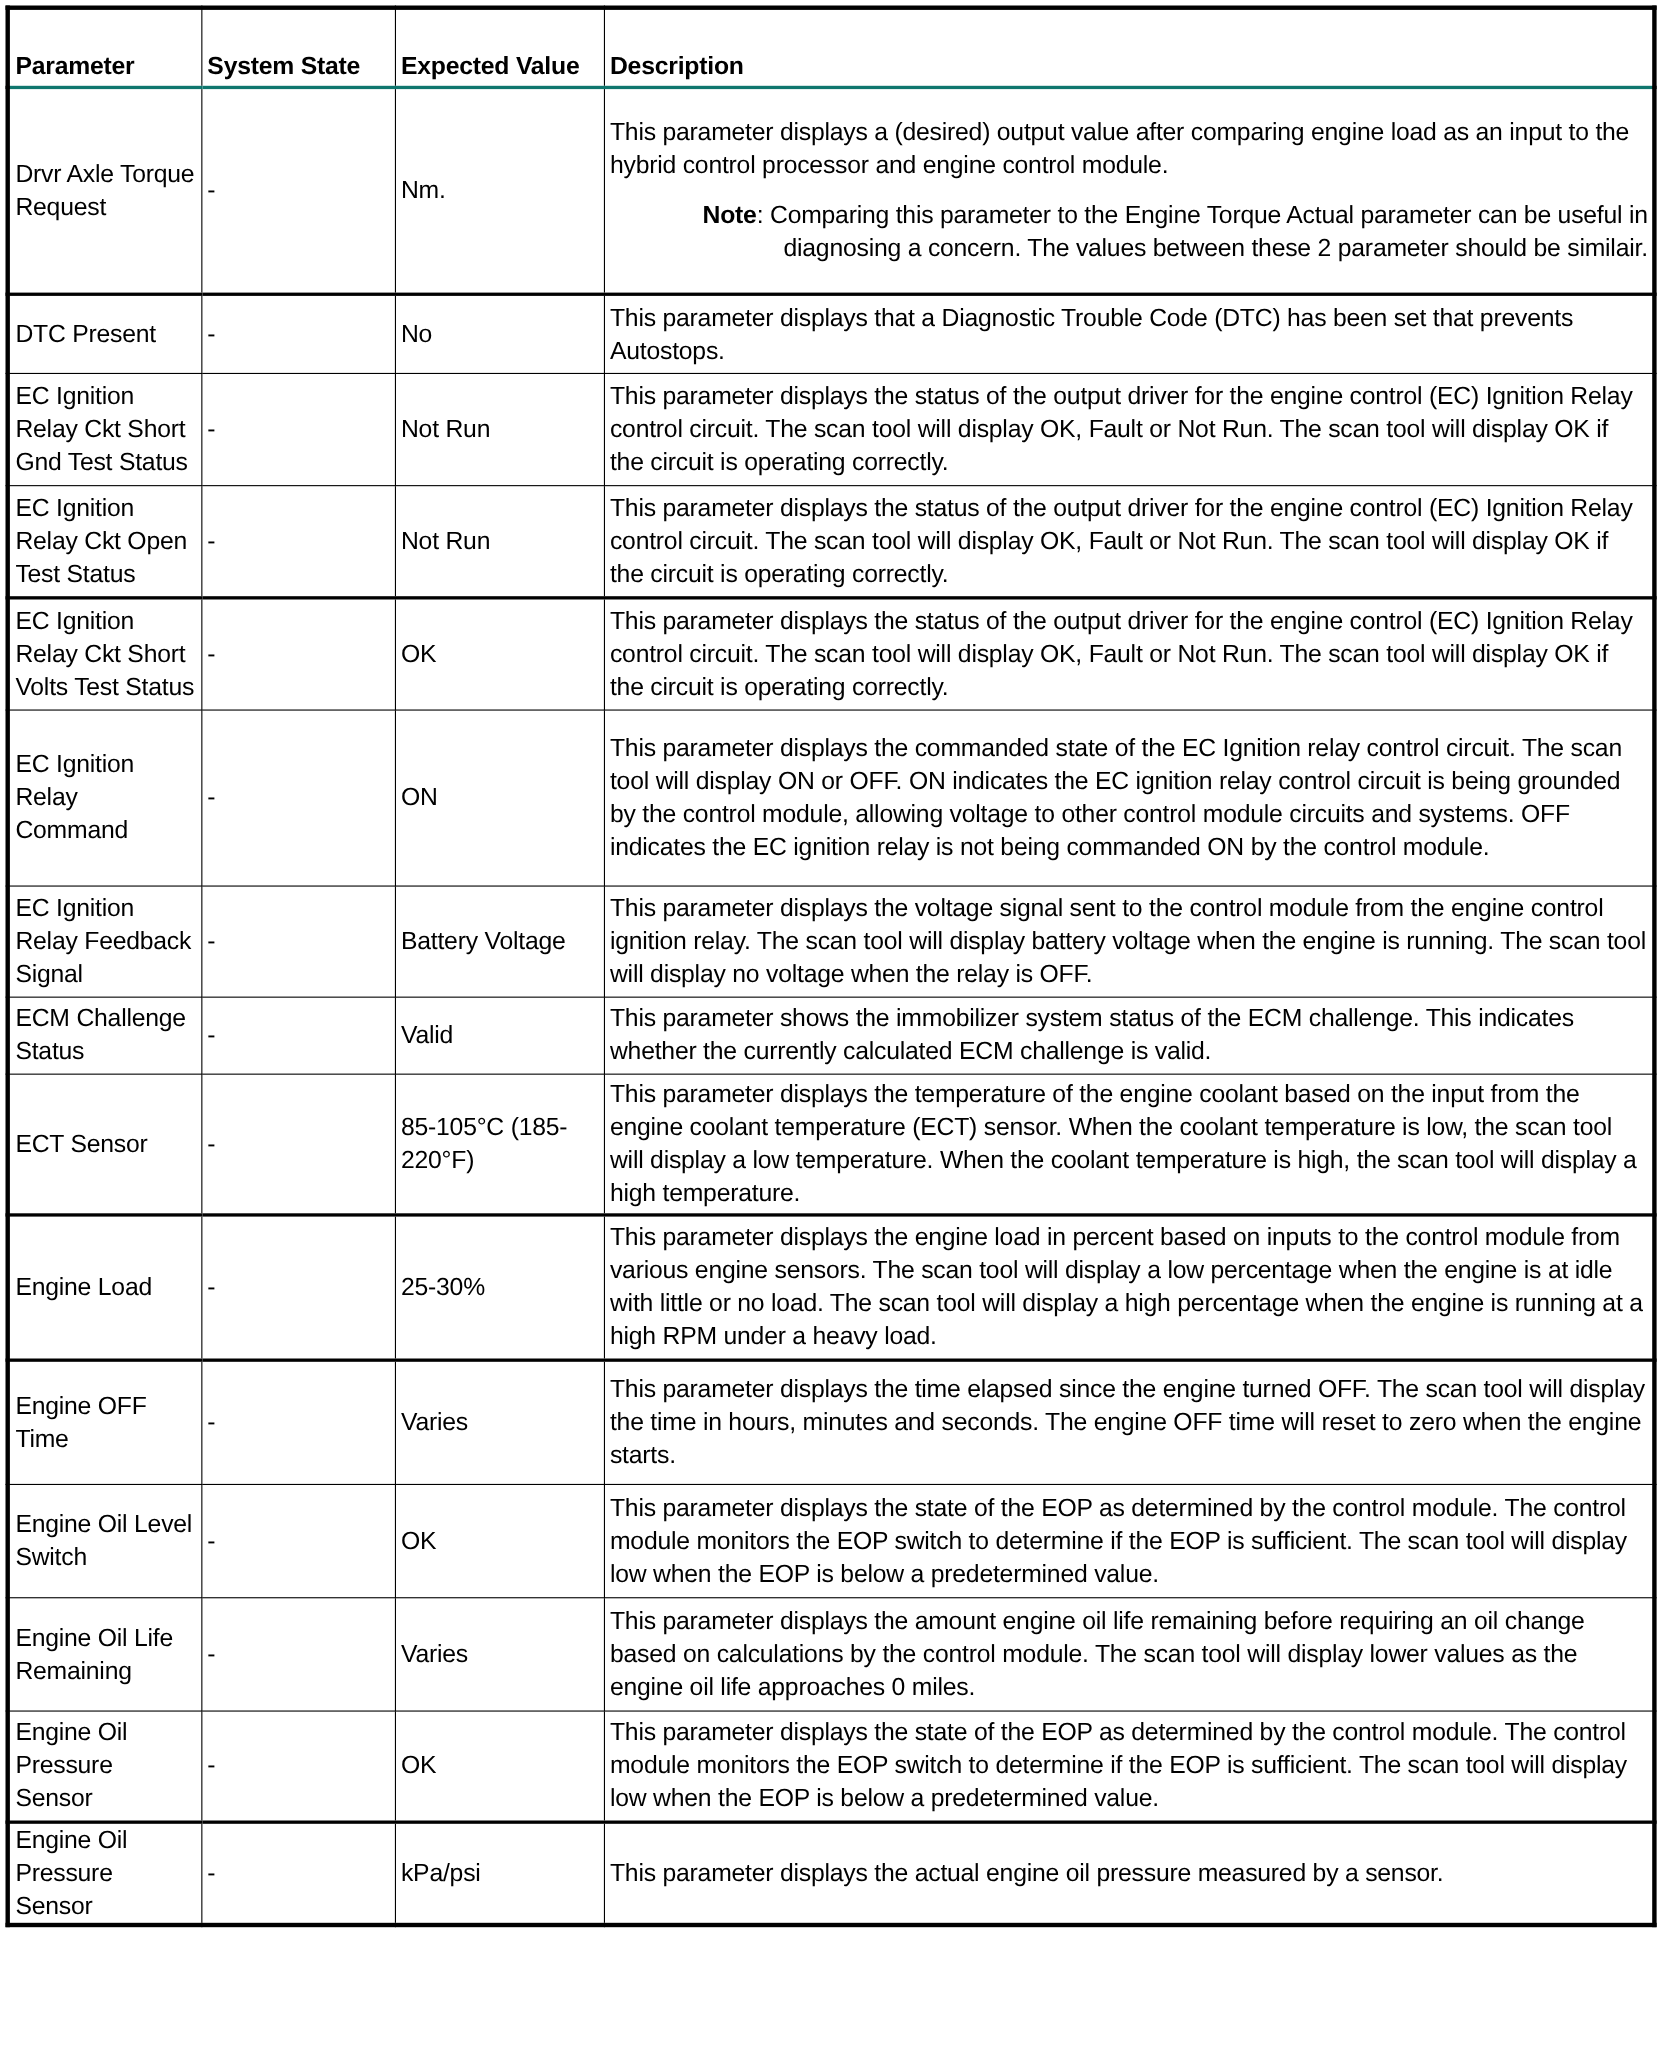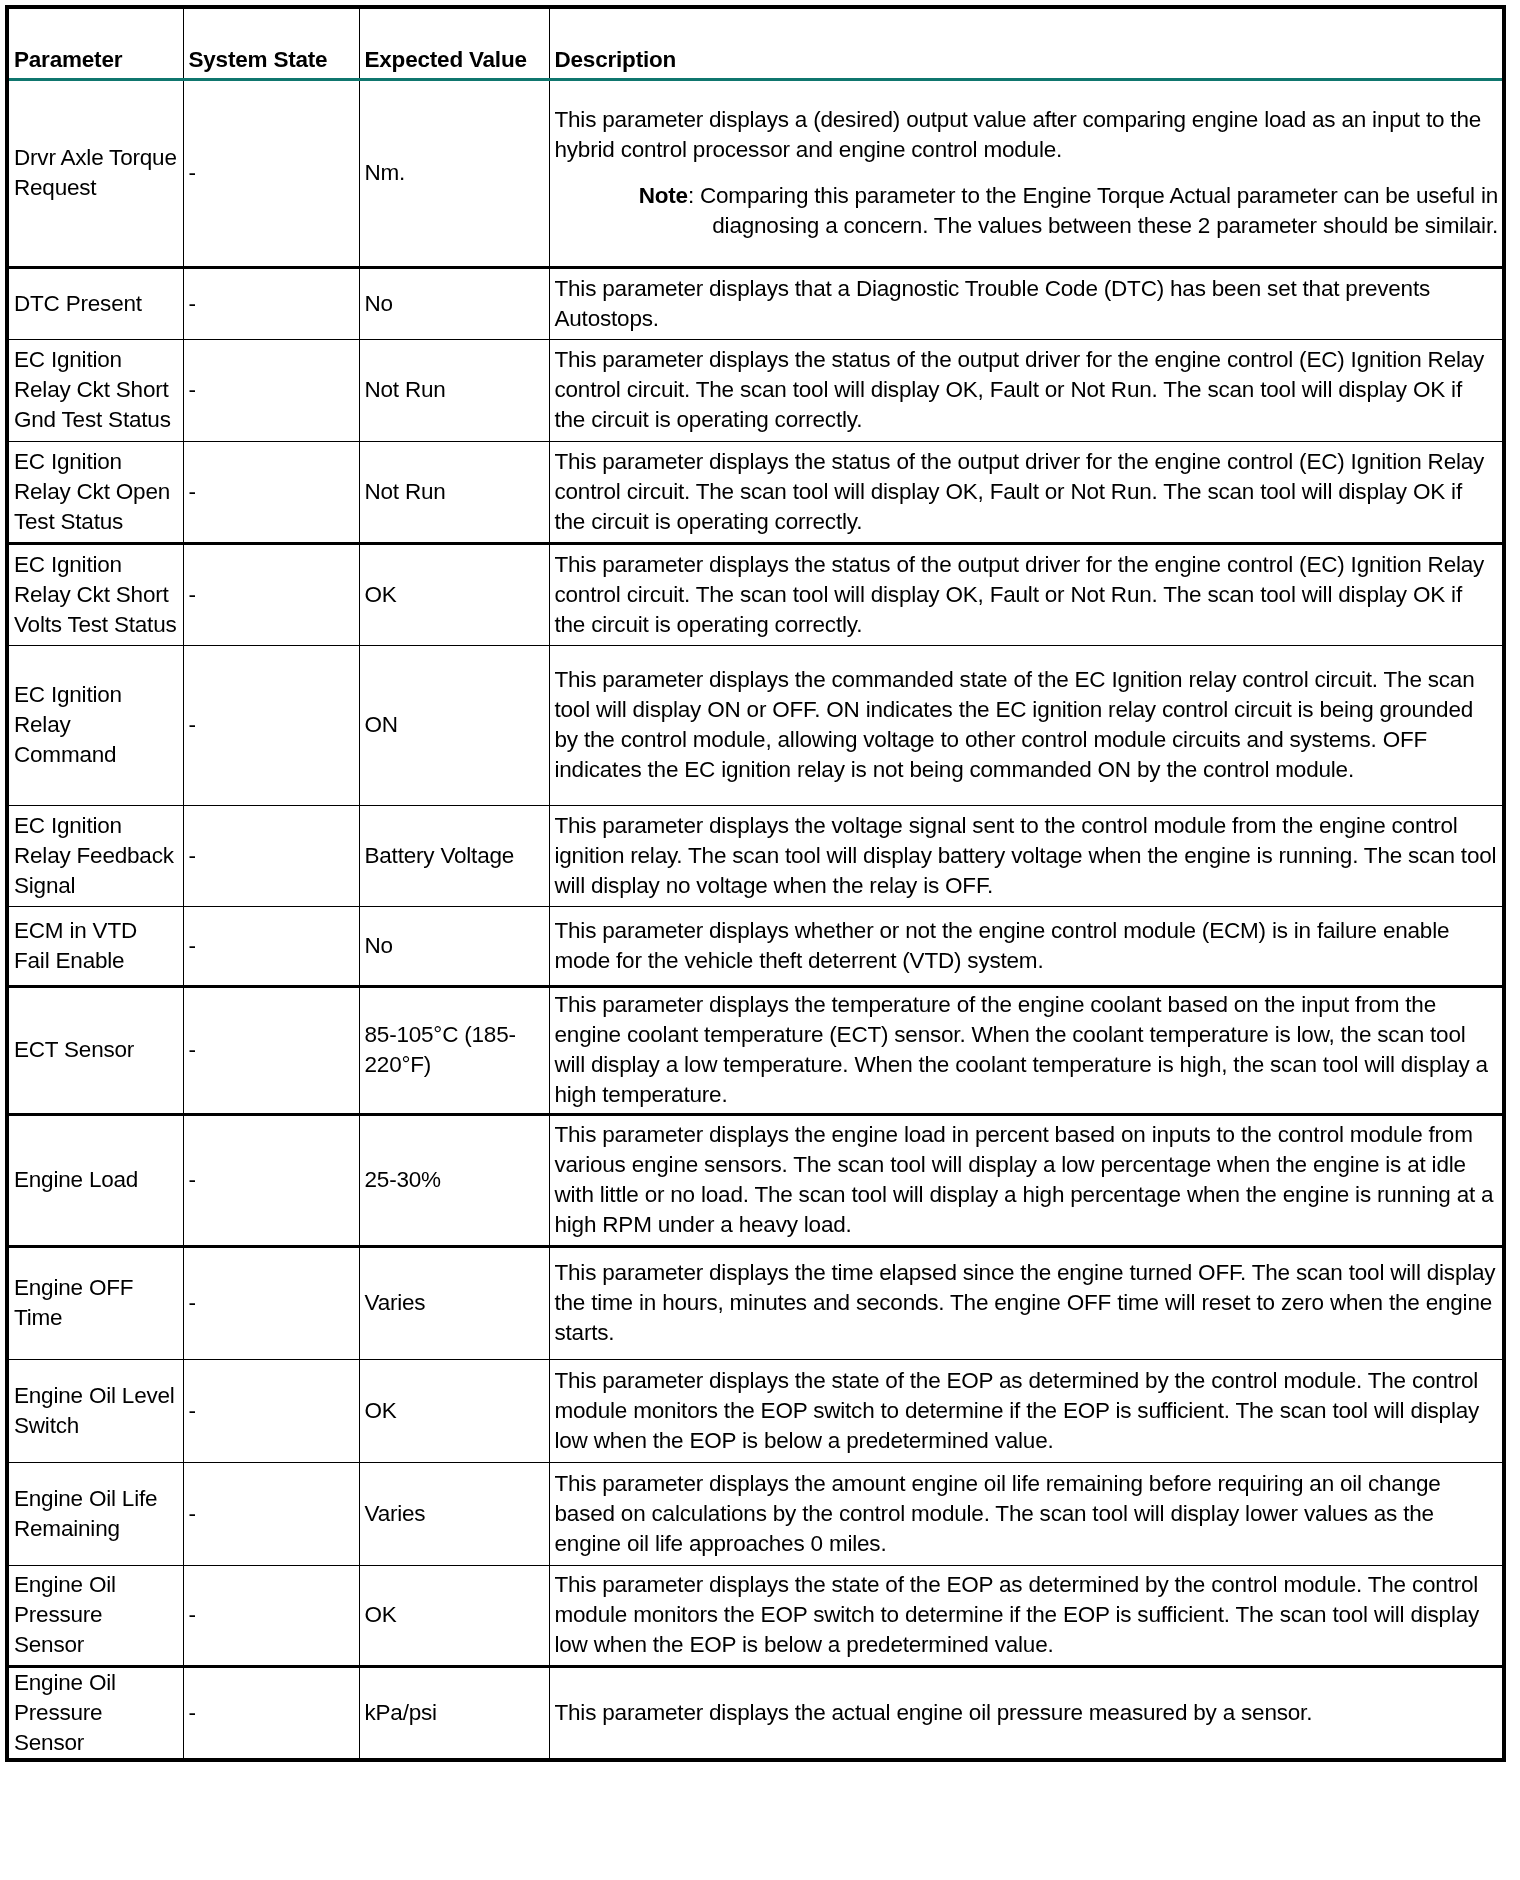--- a/index.html
+++ b/index.html
@@ -109,25 +109,25 @@
       <td>-</td>
       <td>ON</td>
       <td class="desc">This parameter displays the commanded state of the EC Ignition relay control circuit. The scan tool will display ON or OFF. ON indicates the EC ignition relay control circuit is being grounded by the control module, allowing voltage to other control module circuits and systems. OFF indicates the EC ignition relay is not being commanded ON by the control module.</td>
     </tr>
     <tr style="height:101px;margin-top:36px;">
       <td>EC Ignition Relay Feedback Signal</td>
       <td>-</td>
       <td>Battery Voltage</td>
       <td class="desc">This parameter displays the voltage signal sent to the control module from the engine control ignition relay. The scan tool will display battery voltage when the engine is running. The scan tool will display no voltage when the relay is OFF.</td>
     </tr>
-    <tr style="height:80px;" class="thick-bottom">
-      <td>ECM in VTD Fail Enable</td>
+    <tr style="height:70px;">
+      <td>ECM Challenge Status</td>
       <td>-</td>
-      <td>No</td>
-      <td class="desc">This parameter displays whether or not the engine control module (ECM) is in failure enable mode for the vehicle theft deterrent (VTD) system.</td>
+      <td>Valid</td>
+      <td class="desc">This parameter shows the immobilizer system status of the ECM challenge. This indicates whether the currently calculated ECM challenge is valid.</td>
     </tr>
     <tr style="height:128px;" class="thick-bottom">
       <td>ECT Sensor</td>
       <td>-</td>
       <td>85-105°C (185-220°F)</td>
       <td class="desc">This parameter displays the temperature of the engine coolant based on the input from the engine coolant temperature (ECT) sensor. When the coolant temperature is low, the scan tool will display a low temperature. When the coolant temperature is high, the scan tool will display a high temperature.</td>
     </tr>
     <tr style="height:132px;" class="thick-bottom">
       <td>Engine Load</td>
       <td>-</td>

